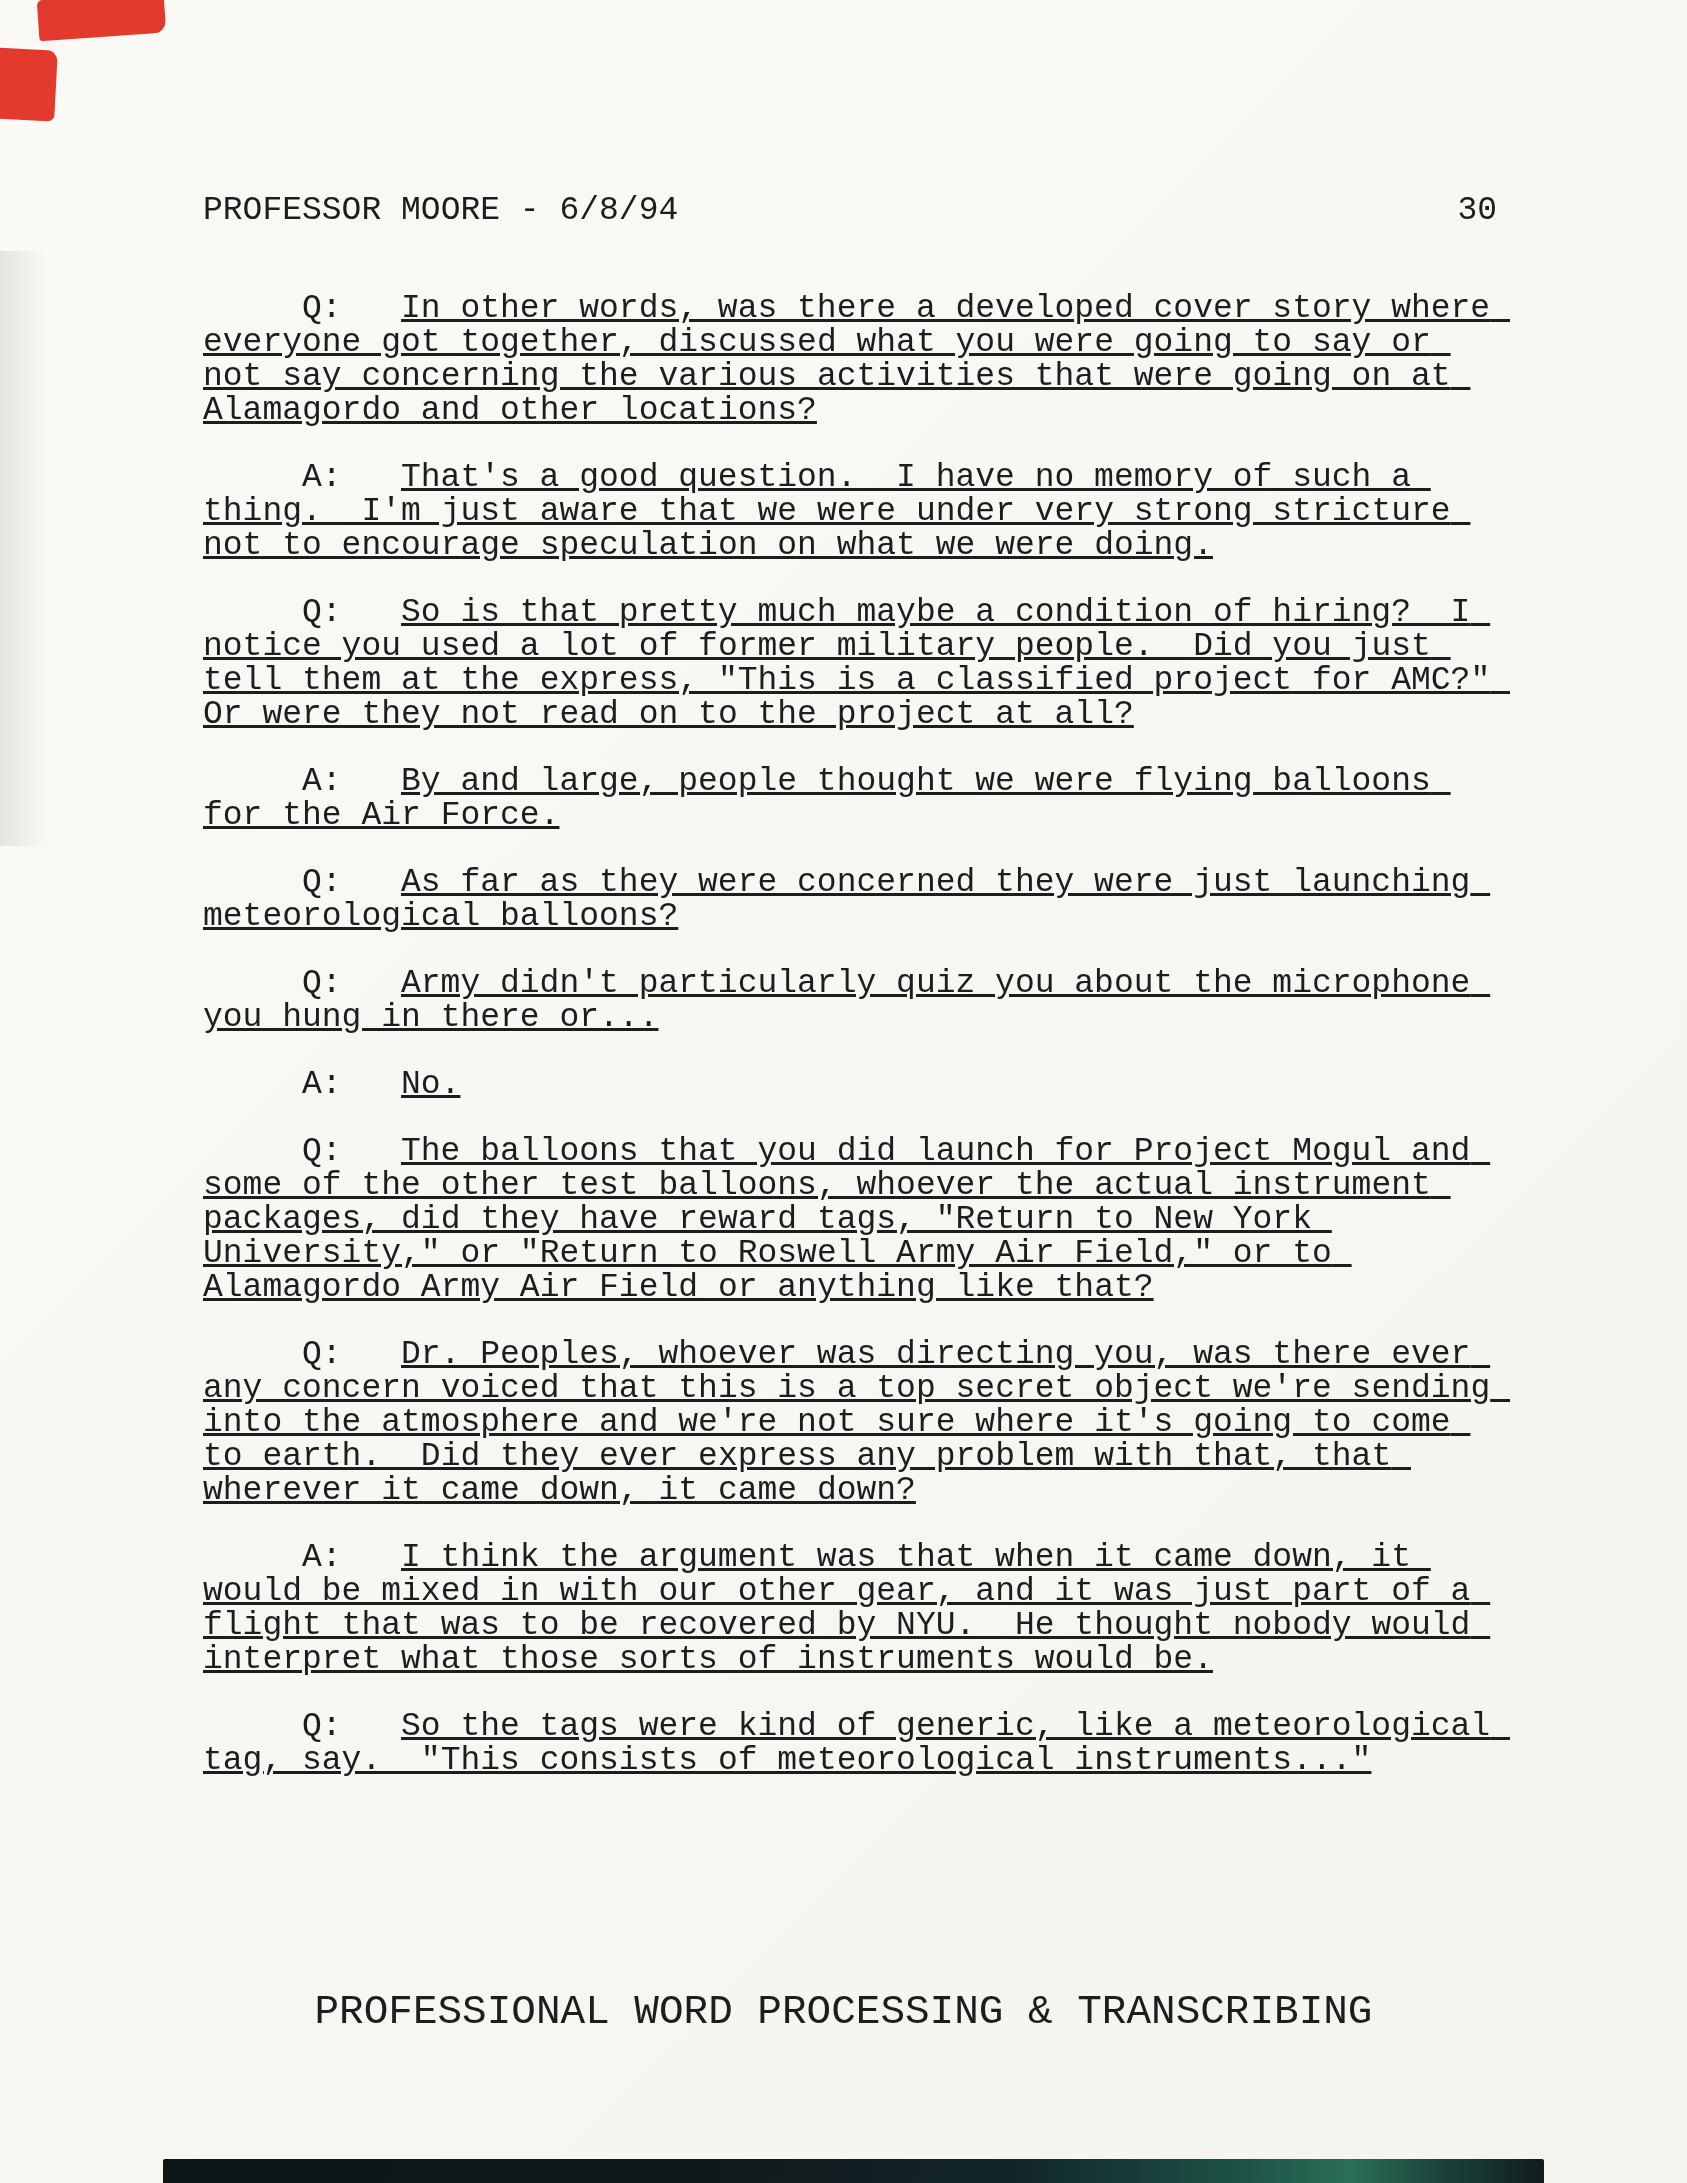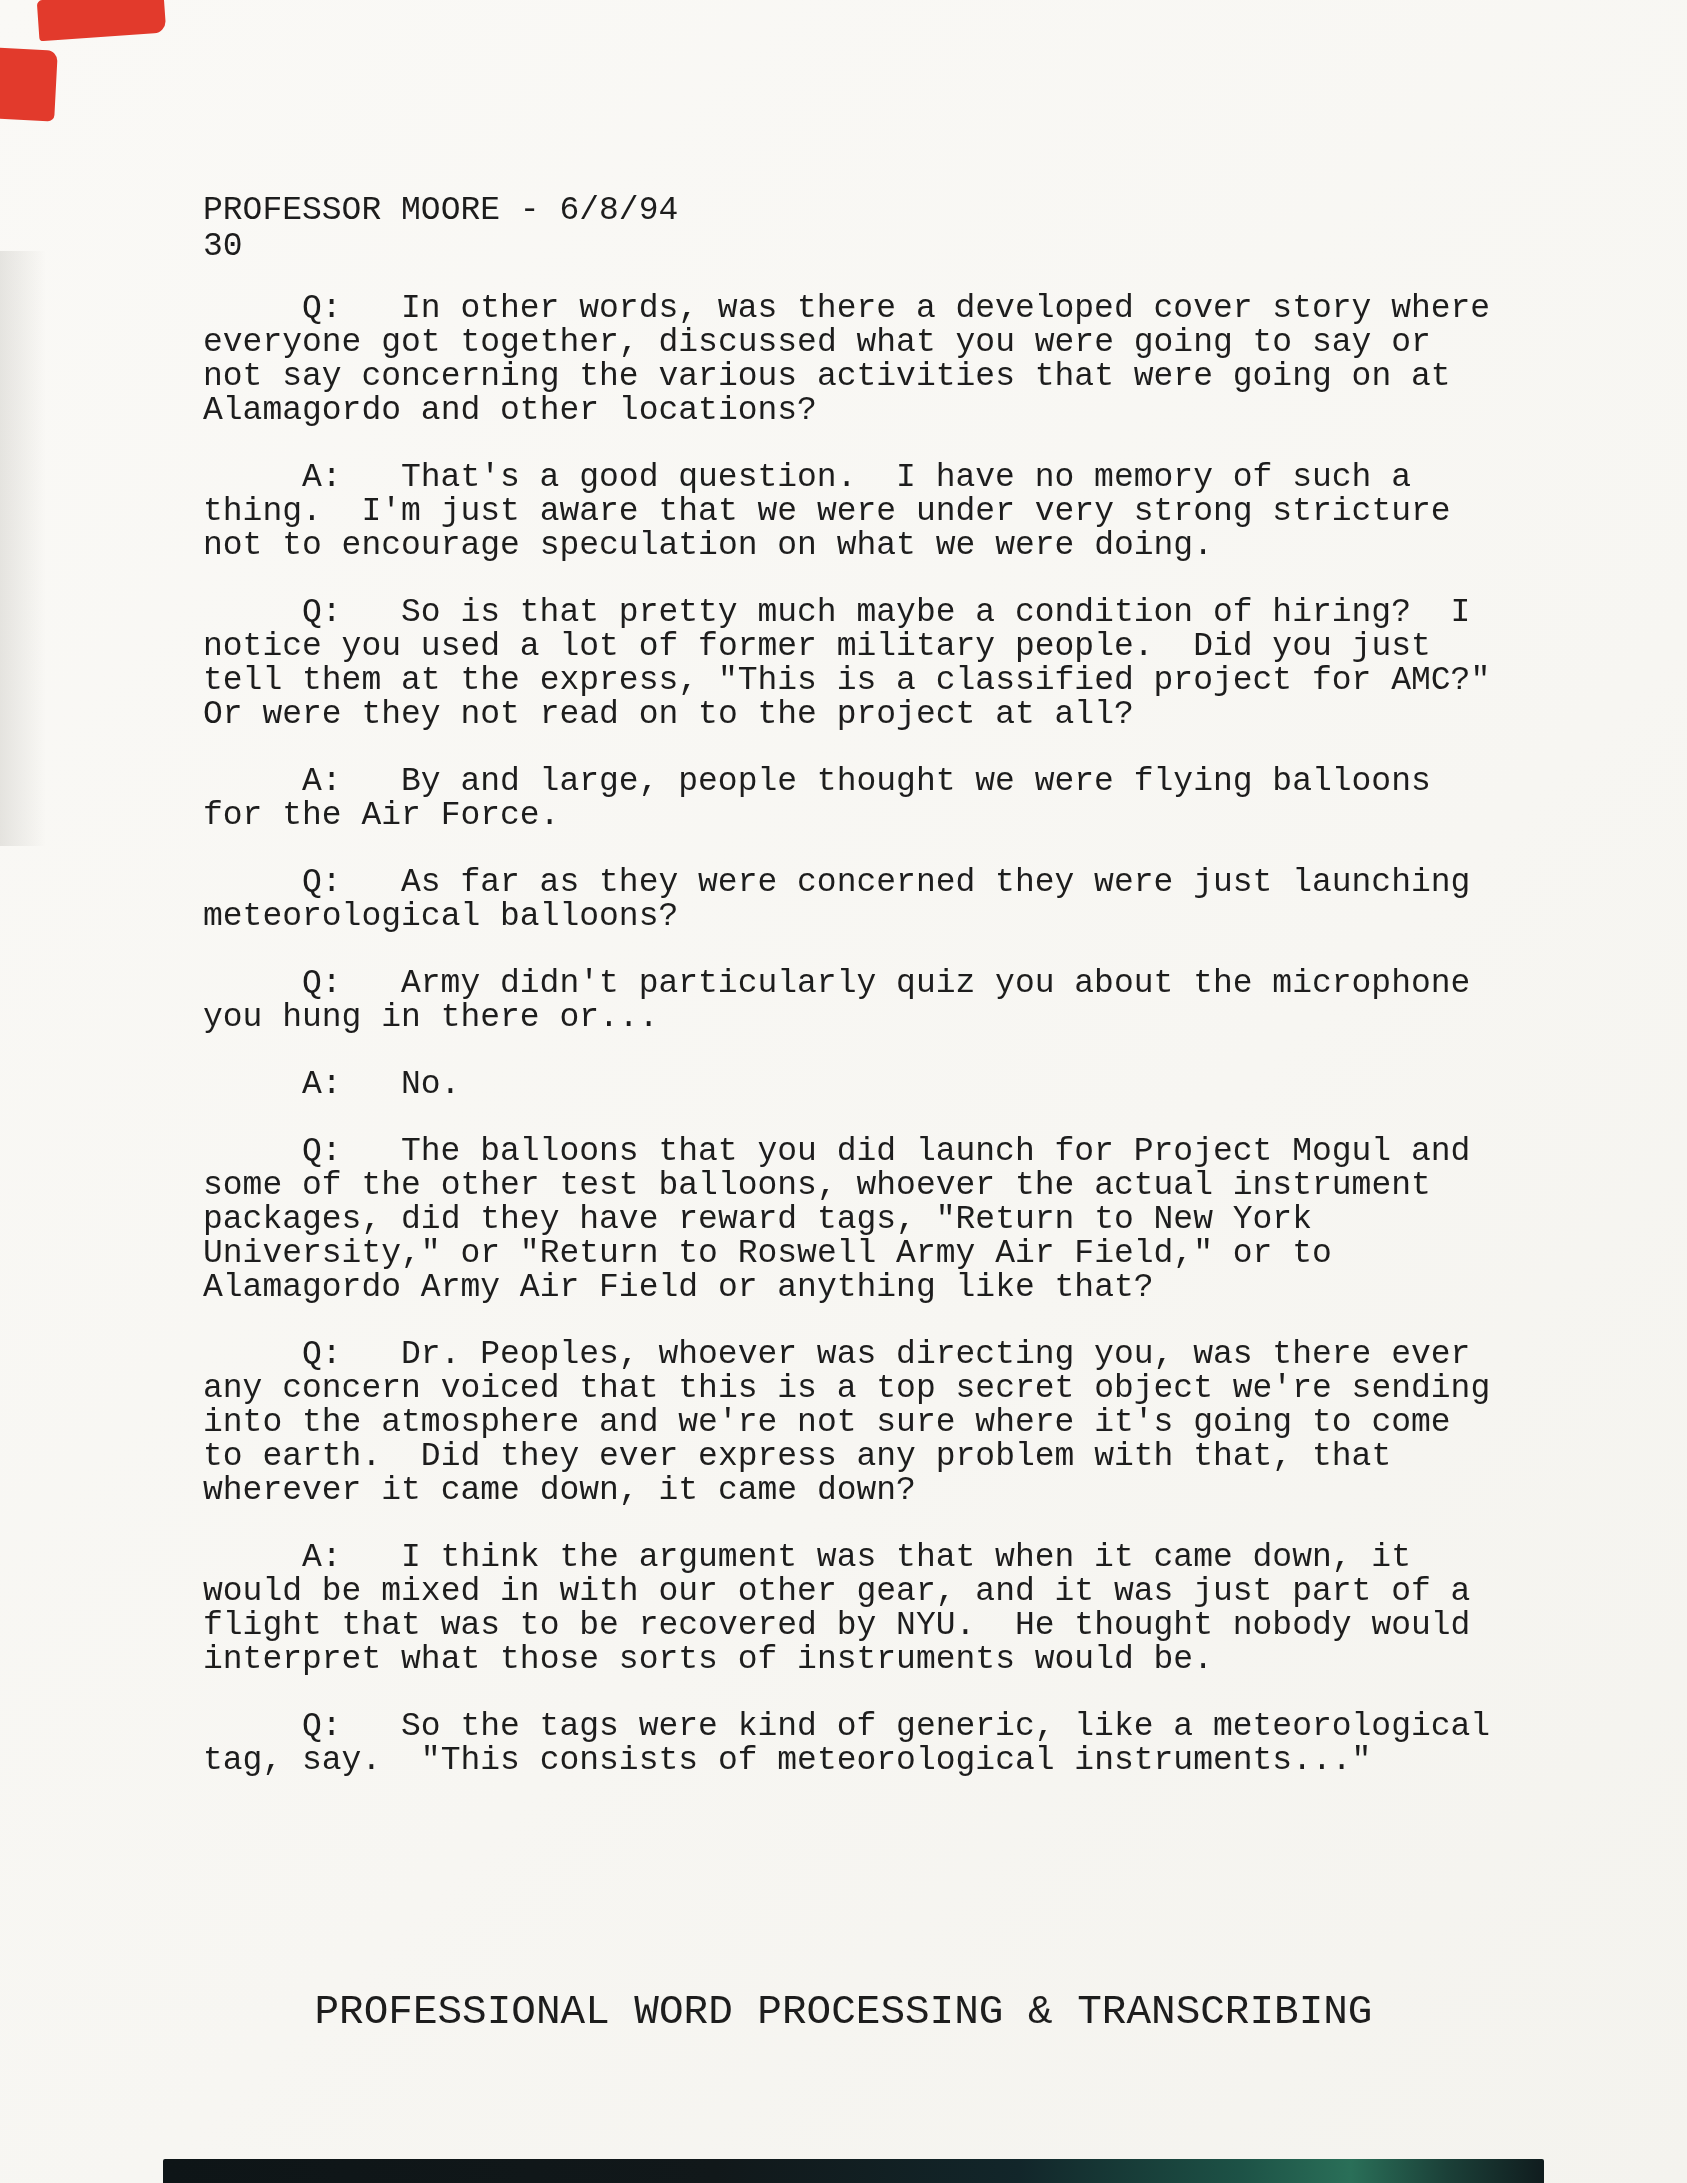--- a/index.html
+++ b/index.html
@@ -20,29 +20,29 @@
   .header-row {
     position: absolute;
     left: 203px;
     top: 193px;
     width: 1294px;
     display: flex;
     justify-content: space-between;
     font-size: 33px;
     line-height: 36px;
     letter-spacing: 0;
-    flex-direction: column;
   }
   .body-col {
     position: absolute;
     left: 203px;
     top: 292px;
     width: 1302px;
     font-size: 33px;
     line-height: 34px;
+    text-decoration: underline;
   }
   .para {
     margin: 0 0 33px 0;
     text-indent: 99px;
     white-space: pre-wrap;
     word-break: normal;
   }
   .para:last-child { margin-bottom: 7px; }
   .speaker {
     display: inline-block;

